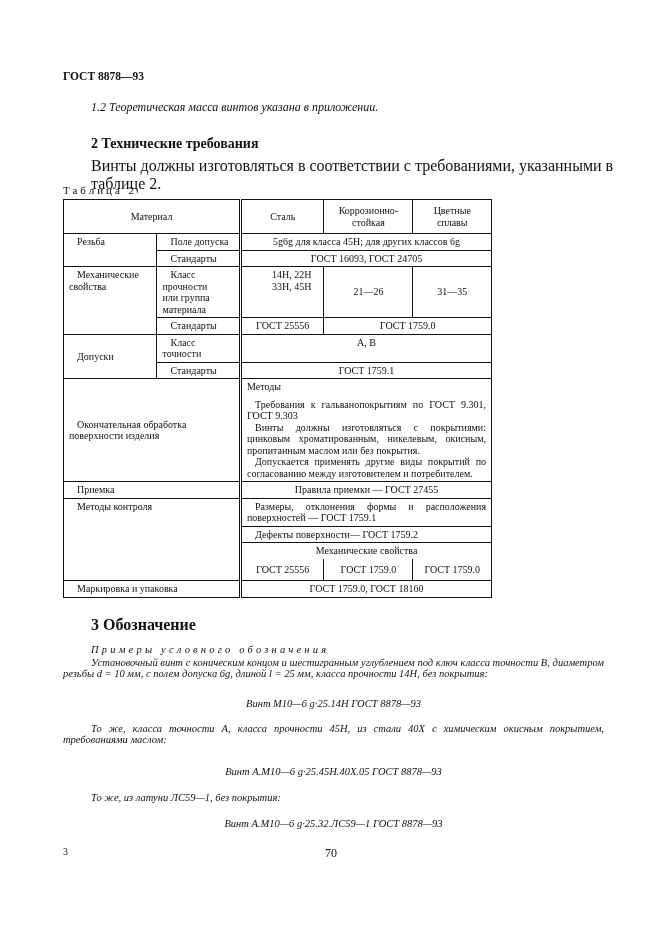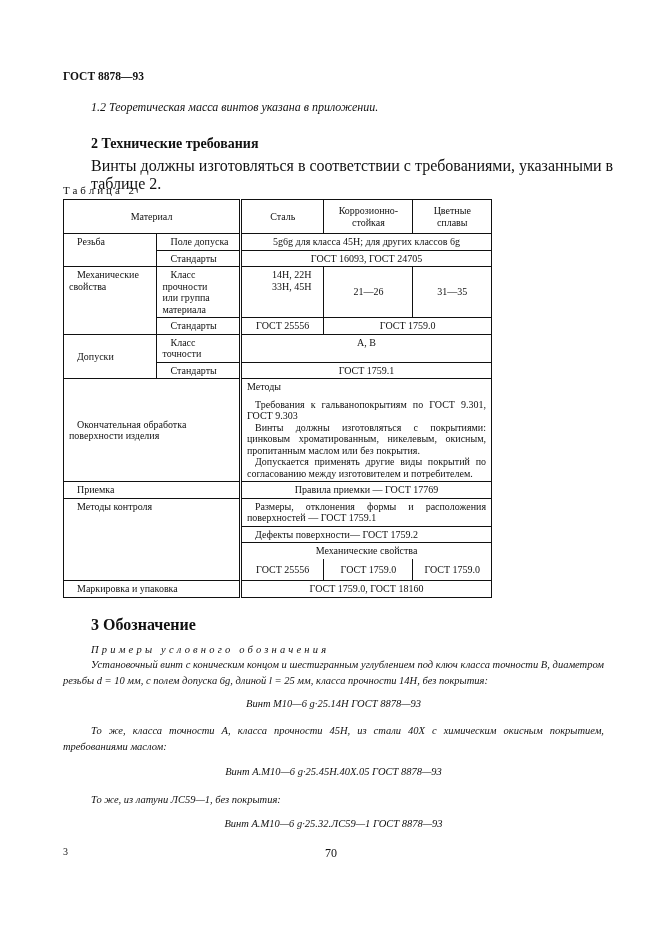--- a/index.html
+++ b/index.html
@@ -14,21 +14,21 @@
   table.t2 { position:absolute; left:63px; top:199px; width:429px;
              border-collapse:collapse; font-size:10px; line-height:11.5px; }
   table.t2 td { border:1px solid #111; padding:2px 5px; vertical-align:top; }
   table.t2 td.dbl { border-right:3px double #111; }
   table.t2 td.c { text-align:center; }
   table.t2 td.vc { vertical-align:middle; }
   .it { }
   .ind { text-indent:8px; }
   .h3 { left:91px; top:616px; font-weight:bold; font-size:16px; }
   .ex-title { left:91px; top:644px; font-style:italic; font-size:10.5px; letter-spacing:3.2px; }
-  .para { left:63px; width:541px; font-style:italic; font-size:10.5px; line-height:16px; text-indent:28px; text-align:justify; }
+  .para { left:63px; width:541px; font-style:italic; font-size:10.5px; line-height:11px; text-indent:28px; text-align:justify; }
   .desig { left:63px; width:541px; text-align:center; font-style:italic; font-size:10.5px; }
   .pnum-l { left:63px; top:846px; font-size:10px; }
   .pnum-c { left:325px; top:846px; font-size:12px; }
 </style>
 </head>
 <body>
 
 <div class="abs hdr">ГОСТ 8878—93</div>
 <div class="abs p12">1.2 Теоретическая масса винтов указана в приложении.</div>
 <div class="abs h2">2 Технические требования</div>
@@ -93,21 +93,21 @@
     <td colspan="2" class="dbl vc ind">Окончательная обработка поверхности изделия</td>
     <td colspan="3" style="text-align:justify">
       <div class="c" style="margin-bottom:6px">Методы</div>
       <div class="ind">Требования к гальванопокрытиям по ГОСТ 9.301, ГОСТ 9.303</div>
       <div class="ind it">Винты должны изготовляться с покрытиями: цинковым хроматированным, никелевым, окисным, пропитанным маслом или без покрытия.</div>
       <div class="ind">Допускается применять другие виды покрытий по согласованию между изготовителем и потребителем.</div>
     </td>
   </tr>
   <tr>
     <td colspan="2" class="dbl ind">Приемка</td>
-    <td colspan="3" class="c">Правила приемки — ГОСТ 17769</td>
+    <td colspan="3" class="c">Правила приемки — ГОСТ 27455</td>
   </tr>
   <tr>
     <td colspan="2" rowspan="4" class="dbl ind it">Методы контроля</td>
     <td colspan="3" class="it ind" style="text-align:justify">Размеры, отклонения формы и расположения поверхностей — ГОСТ 1759.1</td>
   </tr>
   <tr>
     <td colspan="3" class="it ind">Дефекты поверхности— ГОСТ 1759.2</td>
   </tr>
   <tr>
     <td colspan="3" class="c it" style="border-bottom:none">Механические свойства</td>

